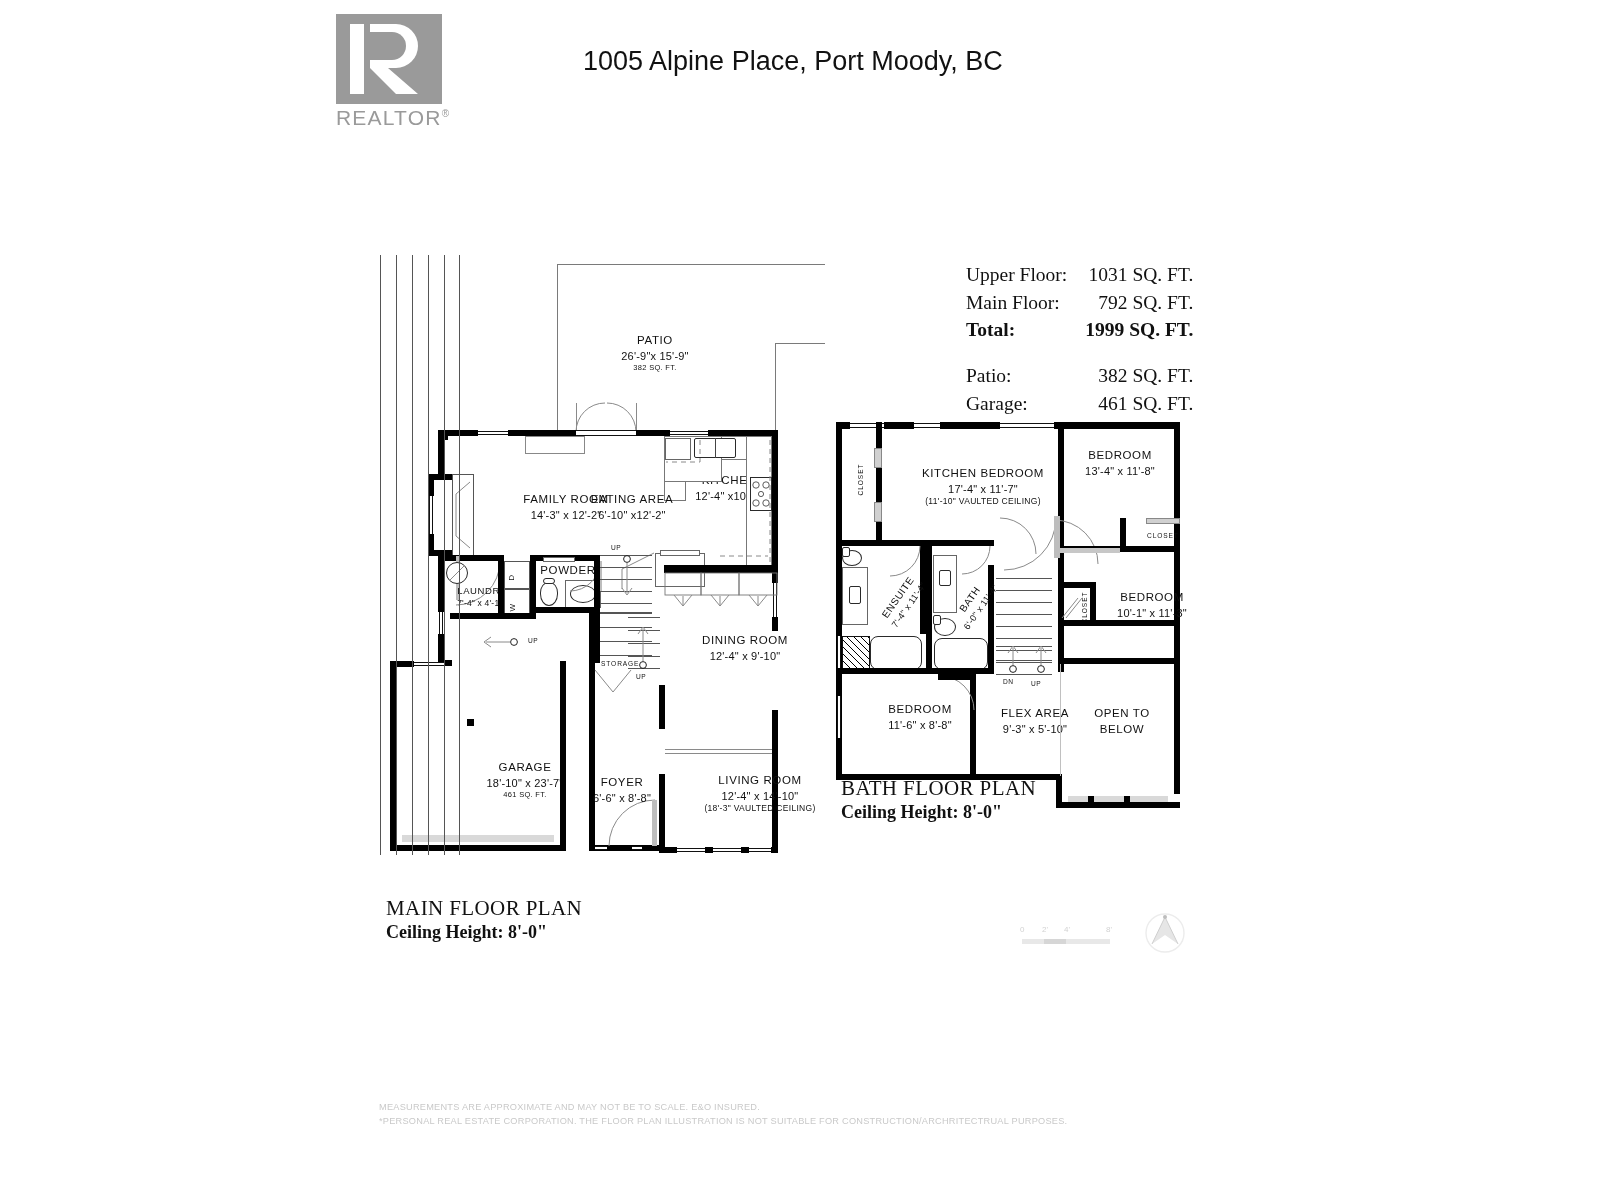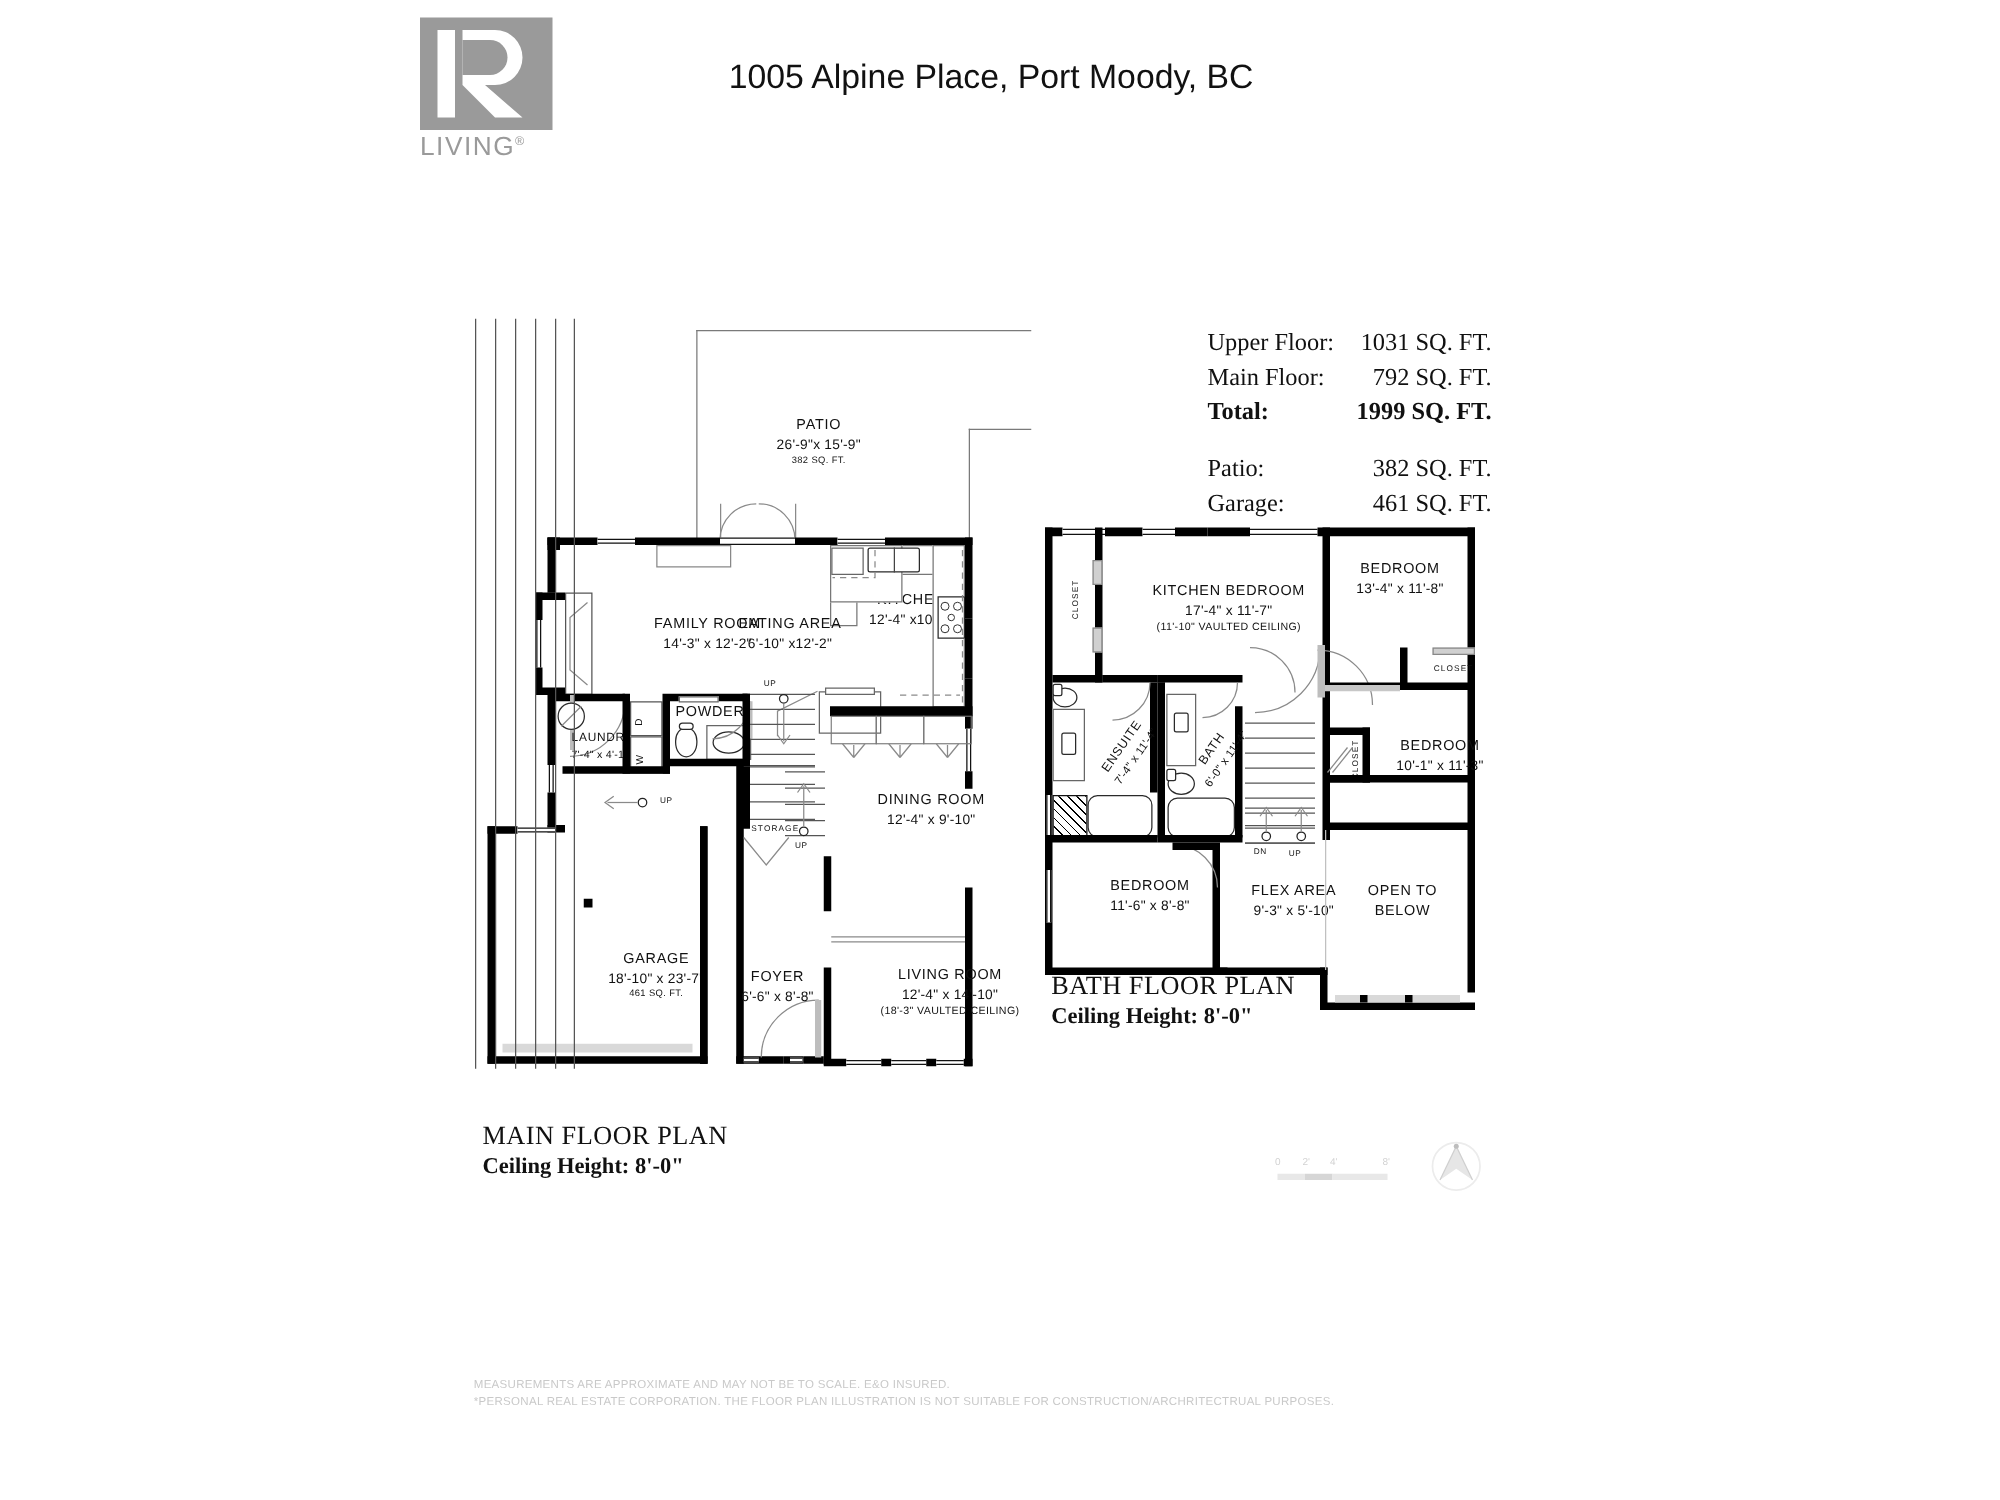--- a/index.html
+++ b/index.html
@@ -77,21 +77,21 @@
 <div class="page">
 
   <div class="realtor-logo">
     <div class="realtor-mark">
       <svg width="106" height="90" viewBox="0 0 106 90">
         <rect x="14" y="10" width="14" height="70" fill="#fff"></rect>
         <path d="M34 10 h26 a22 22 0 0 1 0 44 h-8 l30 26 h-22 L34 54 Z" fill="#fff"></path>
         <path d="M34 18 h22 a14 14 0 0 1 0 28 h-22 Z" fill="#9a9a9a"></path>
       </svg>
     </div>
-    <div class="realtor-word"><span>LIVING</span><span class="realtor-reg">®</span></div>
+    <div class="realtor-word"><span>REALTOR</span><span class="realtor-reg">®</span></div>
   </div>
 
   <div class="title">1005 Alpine Place, Port Moody, BC</div>
 
   <div class="summary">
     <table>
       <tbody>
           <tr>
         <td class="lbl">Upper Floor:</td>
         <td class="val">1031 SQ. FT.</td>

